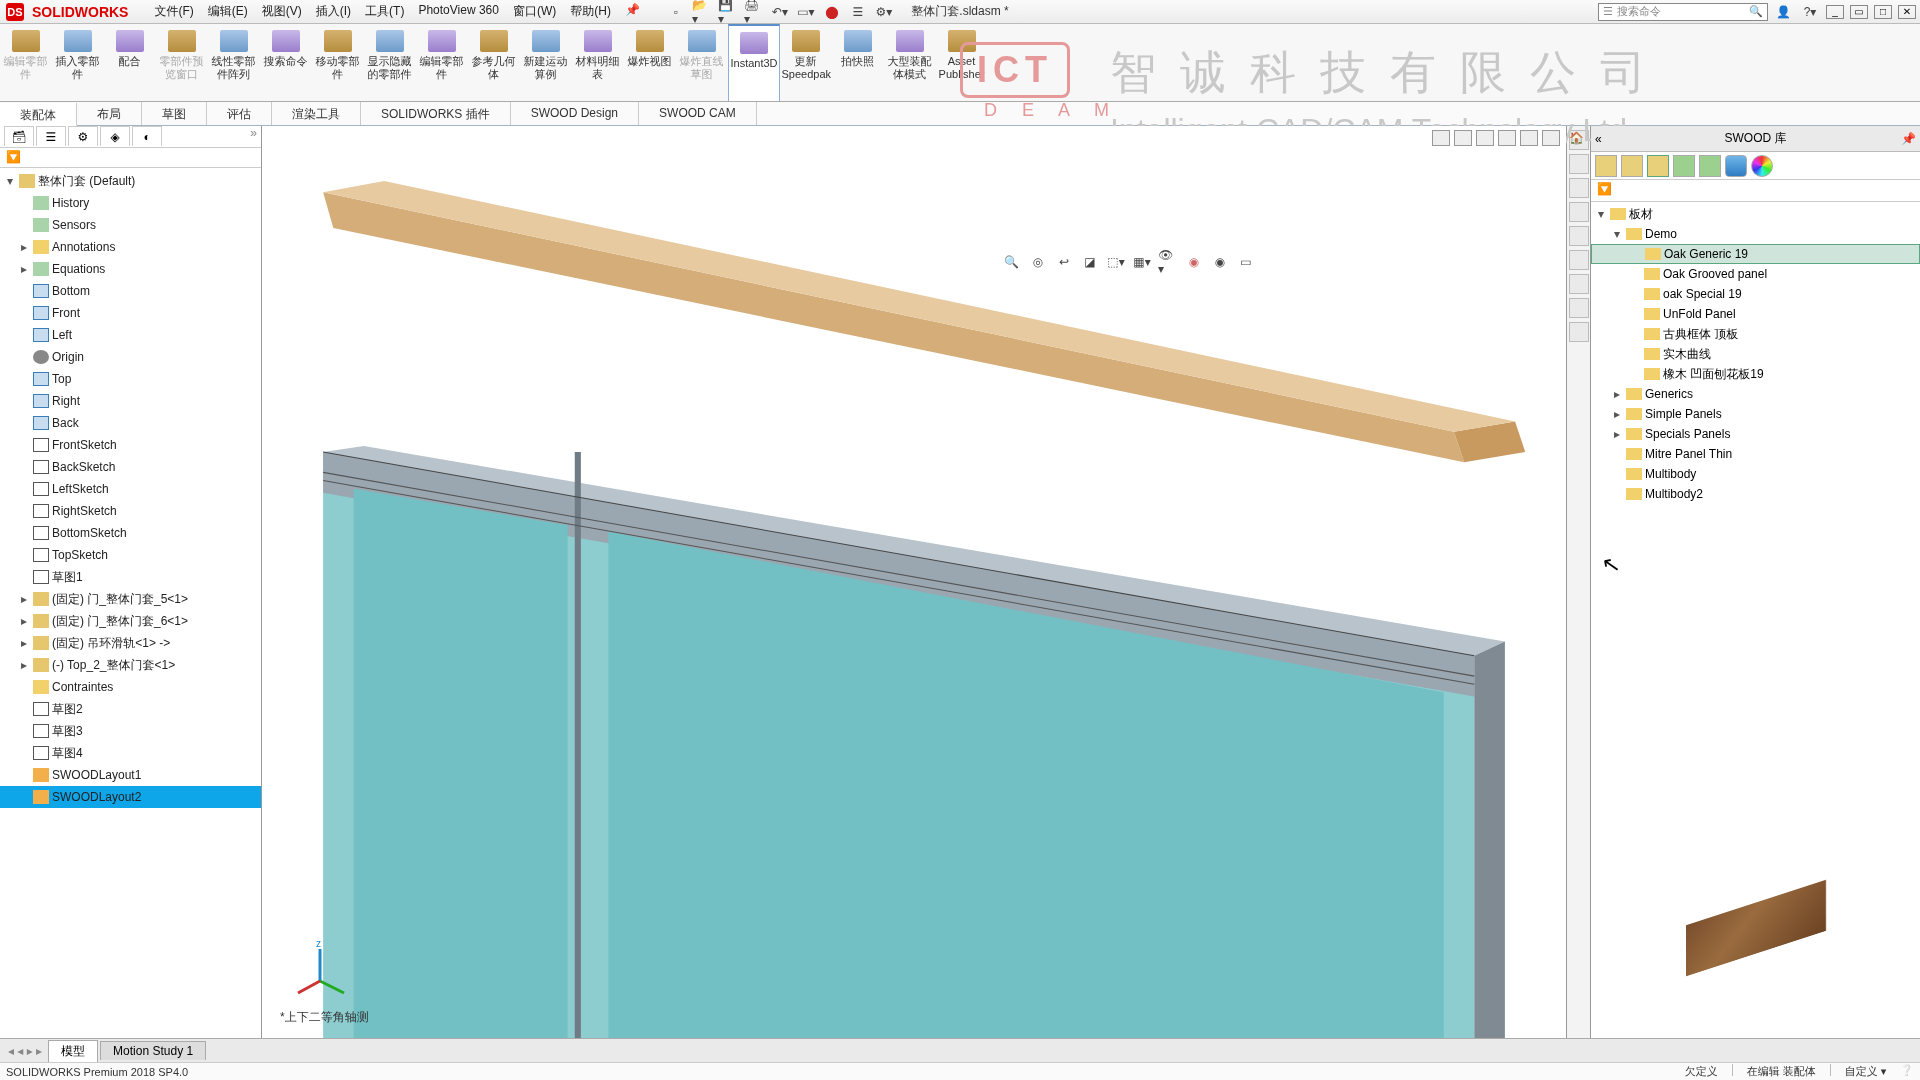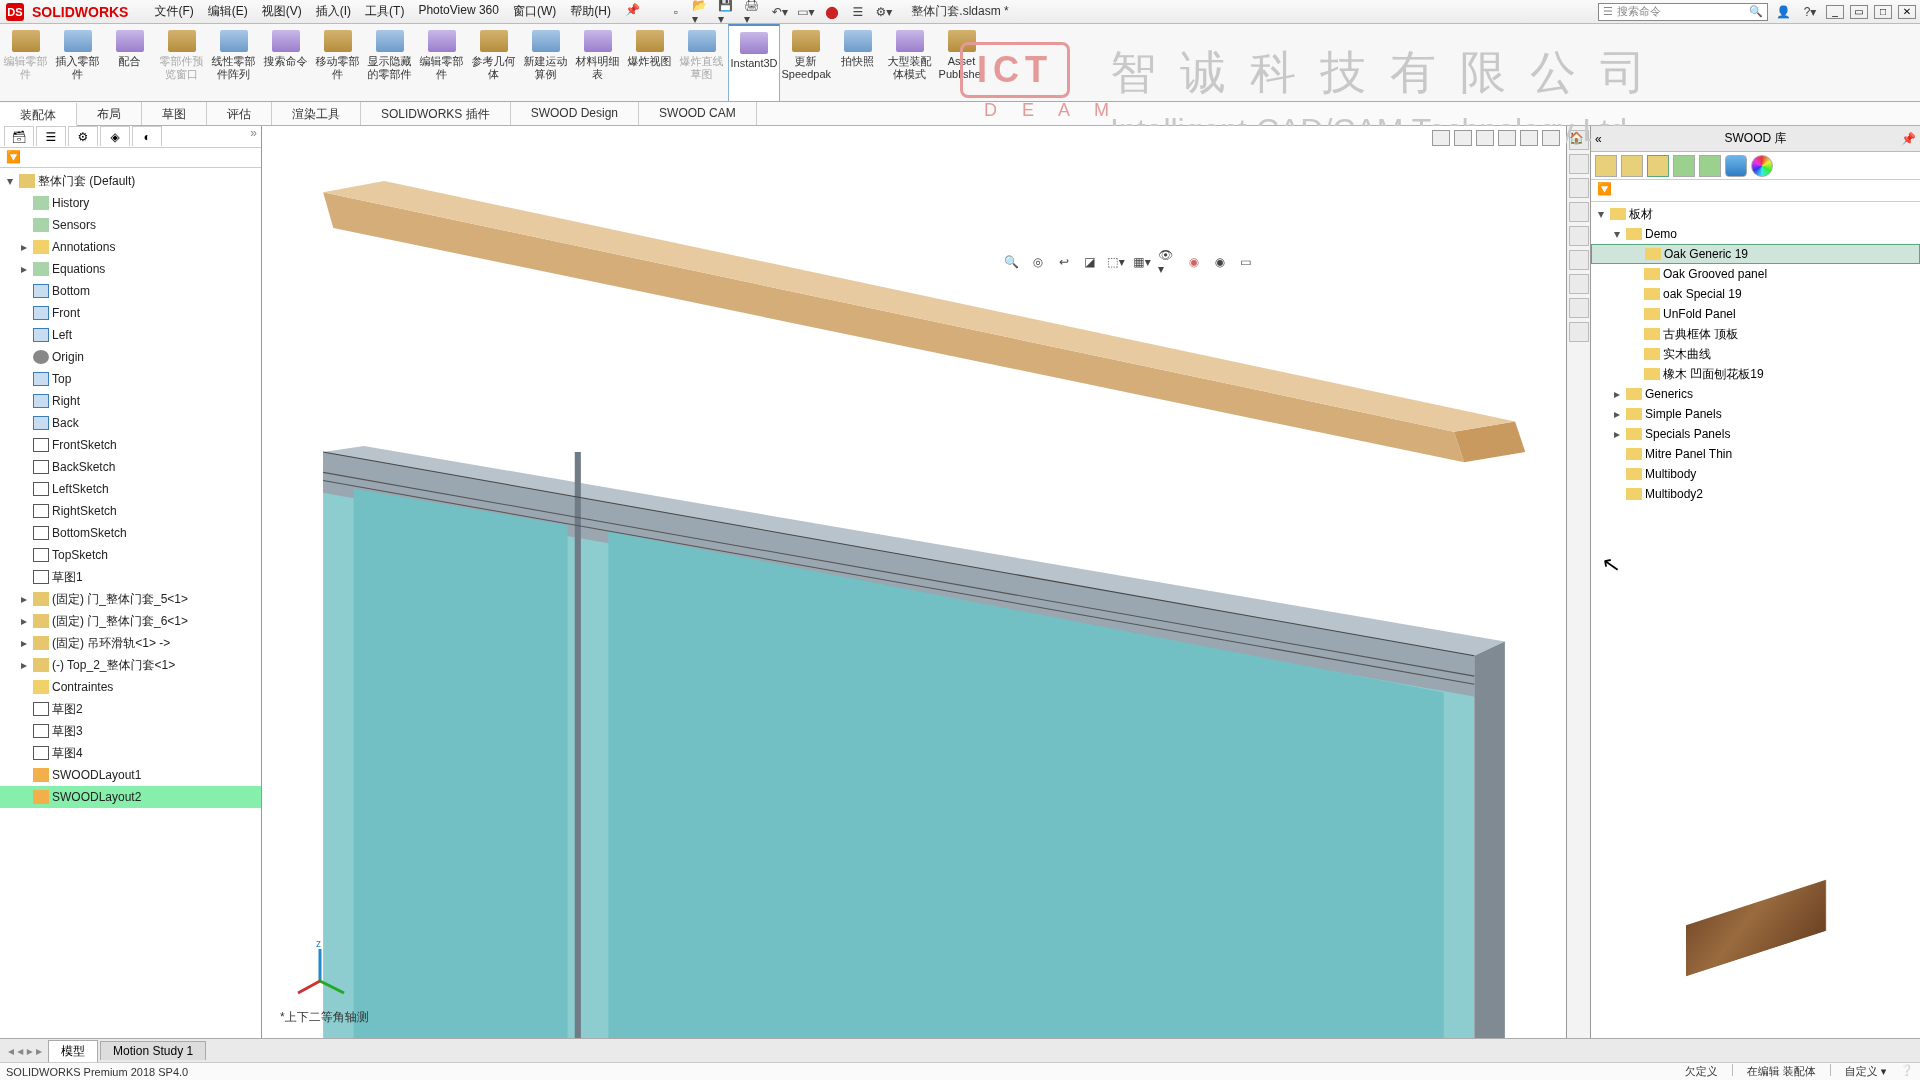--- a/index.html
+++ b/index.html
@@ -38,21 +38,21 @@
 
 
 .main { display:flex; height: calc(1080px - 24px - 78px - 24px - 24px - 18px); }
 .left-panel { width: 262px; border-right:1px solid #999; background:#fff; display:flex; flex-direction:column;}
 .lp-tabs{height:22px; border-bottom:1px solid #ccc; display:flex; padding:0 4px;}
 .lp-tab{width:30px;height:20px;border:1px solid #ccc;border-bottom:none;margin-right:2px;display:flex;align-items:center;justify-content:center;}
 .lp-tab.active{background:#fff;}
 .lp-filter{height:20px;border-bottom:1px solid #ccc; padding:2px 6px;}
 .tree{flex:1; overflow:auto; padding:2px 0;}
 .tree-row{display:flex;align-items:center;height:22px;padding-left:4px;color:#222;gap:3px; white-space:nowrap;}
-.tree-row.last-sel{background:#86efac;}
+.tree-row.last-sel{background:#0ea5e9;}
 .exp{width:12px;text-align:center;color:#555;cursor:default;}
 .ico{width:16px;height:14px;display:inline-block;}
 .i-asm{background:#e6c76e;}
 .i-feat{background:#a9d4a9;}
 .i-plane{border:1px solid #3a7dbb;background:#c9ddf0;}
 .i-orig{background:#888;border-radius:50%;}
 .i-sk{border:1px solid #555;}
 .i-part{background:#e6c76e;}
 .i-fold{background:#f2d16b;}
 .i-lay{background:#f3b04a;}

